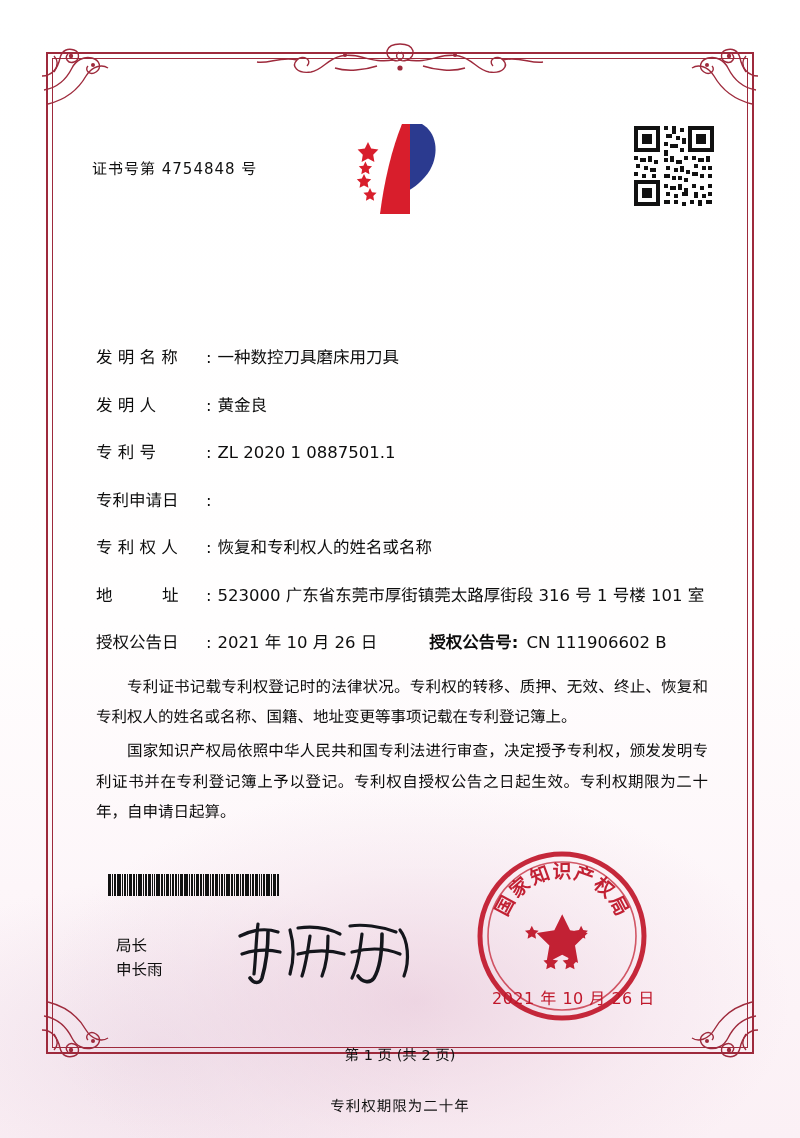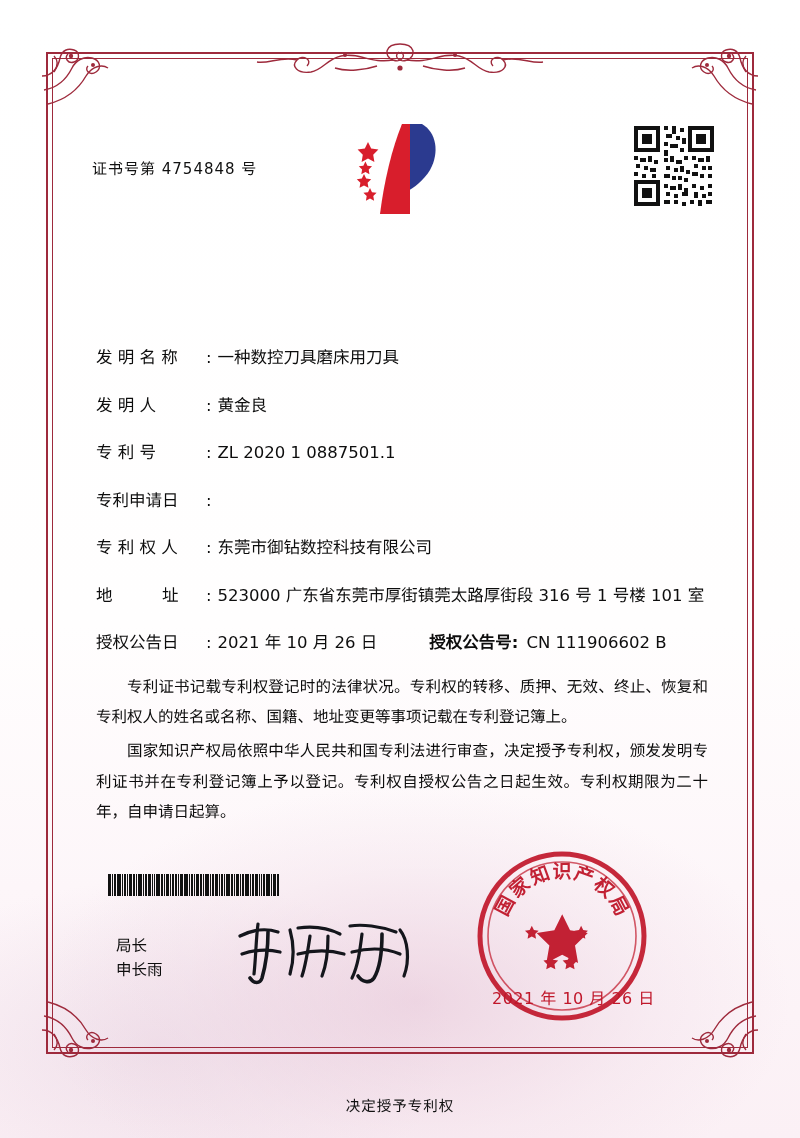--- a/index.html
+++ b/index.html
@@ -424,21 +424,21 @@
     </div>
 
     <div class="row">
       <span class="label">专利申请日</span>
       <span class="colon">:</span>
     </div>
 
     <div class="row">
       <span class="label">专 利 权 人</span>
       <span class="colon">:</span>
-      <span class="value">东莞市御钻数控科技有限公司</span>
+      <span class="value">恢复和专利权人的姓名或名称</span>
     </div>
 
     <div class="row">
       <span class="label">地　　　址</span>
       <span class="colon">:</span>
       <span class="value">523000 广东省东莞市厚街镇莞太路厚街段 316 号 1 号楼 101 室</span>
     </div>
 
     <div class="row inline-two">
       <span class="label">授权公告日</span>
@@ -556,15 +556,16 @@
         <text x="88" y="30" text-anchor="middle" transform="rotate(0 88 88)">识</text>
         <text x="88" y="30" text-anchor="middle" transform="rotate(20 88 88)">产</text>
         <text x="88" y="30" text-anchor="middle" transform="rotate(41 88 88)">权</text>
         <text x="88" y="30" text-anchor="middle" transform="rotate(62 88 88)">局</text>
       </g>
     </svg>
   </div>
 
   <div class="seal-date">2021 年 10 月 26 日</div>
 
-  <div class="footer-note">决定授予专利权</div>
+  <div class="page-no">第 1 页 (共 2 页)</div>
+  <div class="footer-note">专利权期限为二十年</div>
 
 </div>
 
 </body></html>

